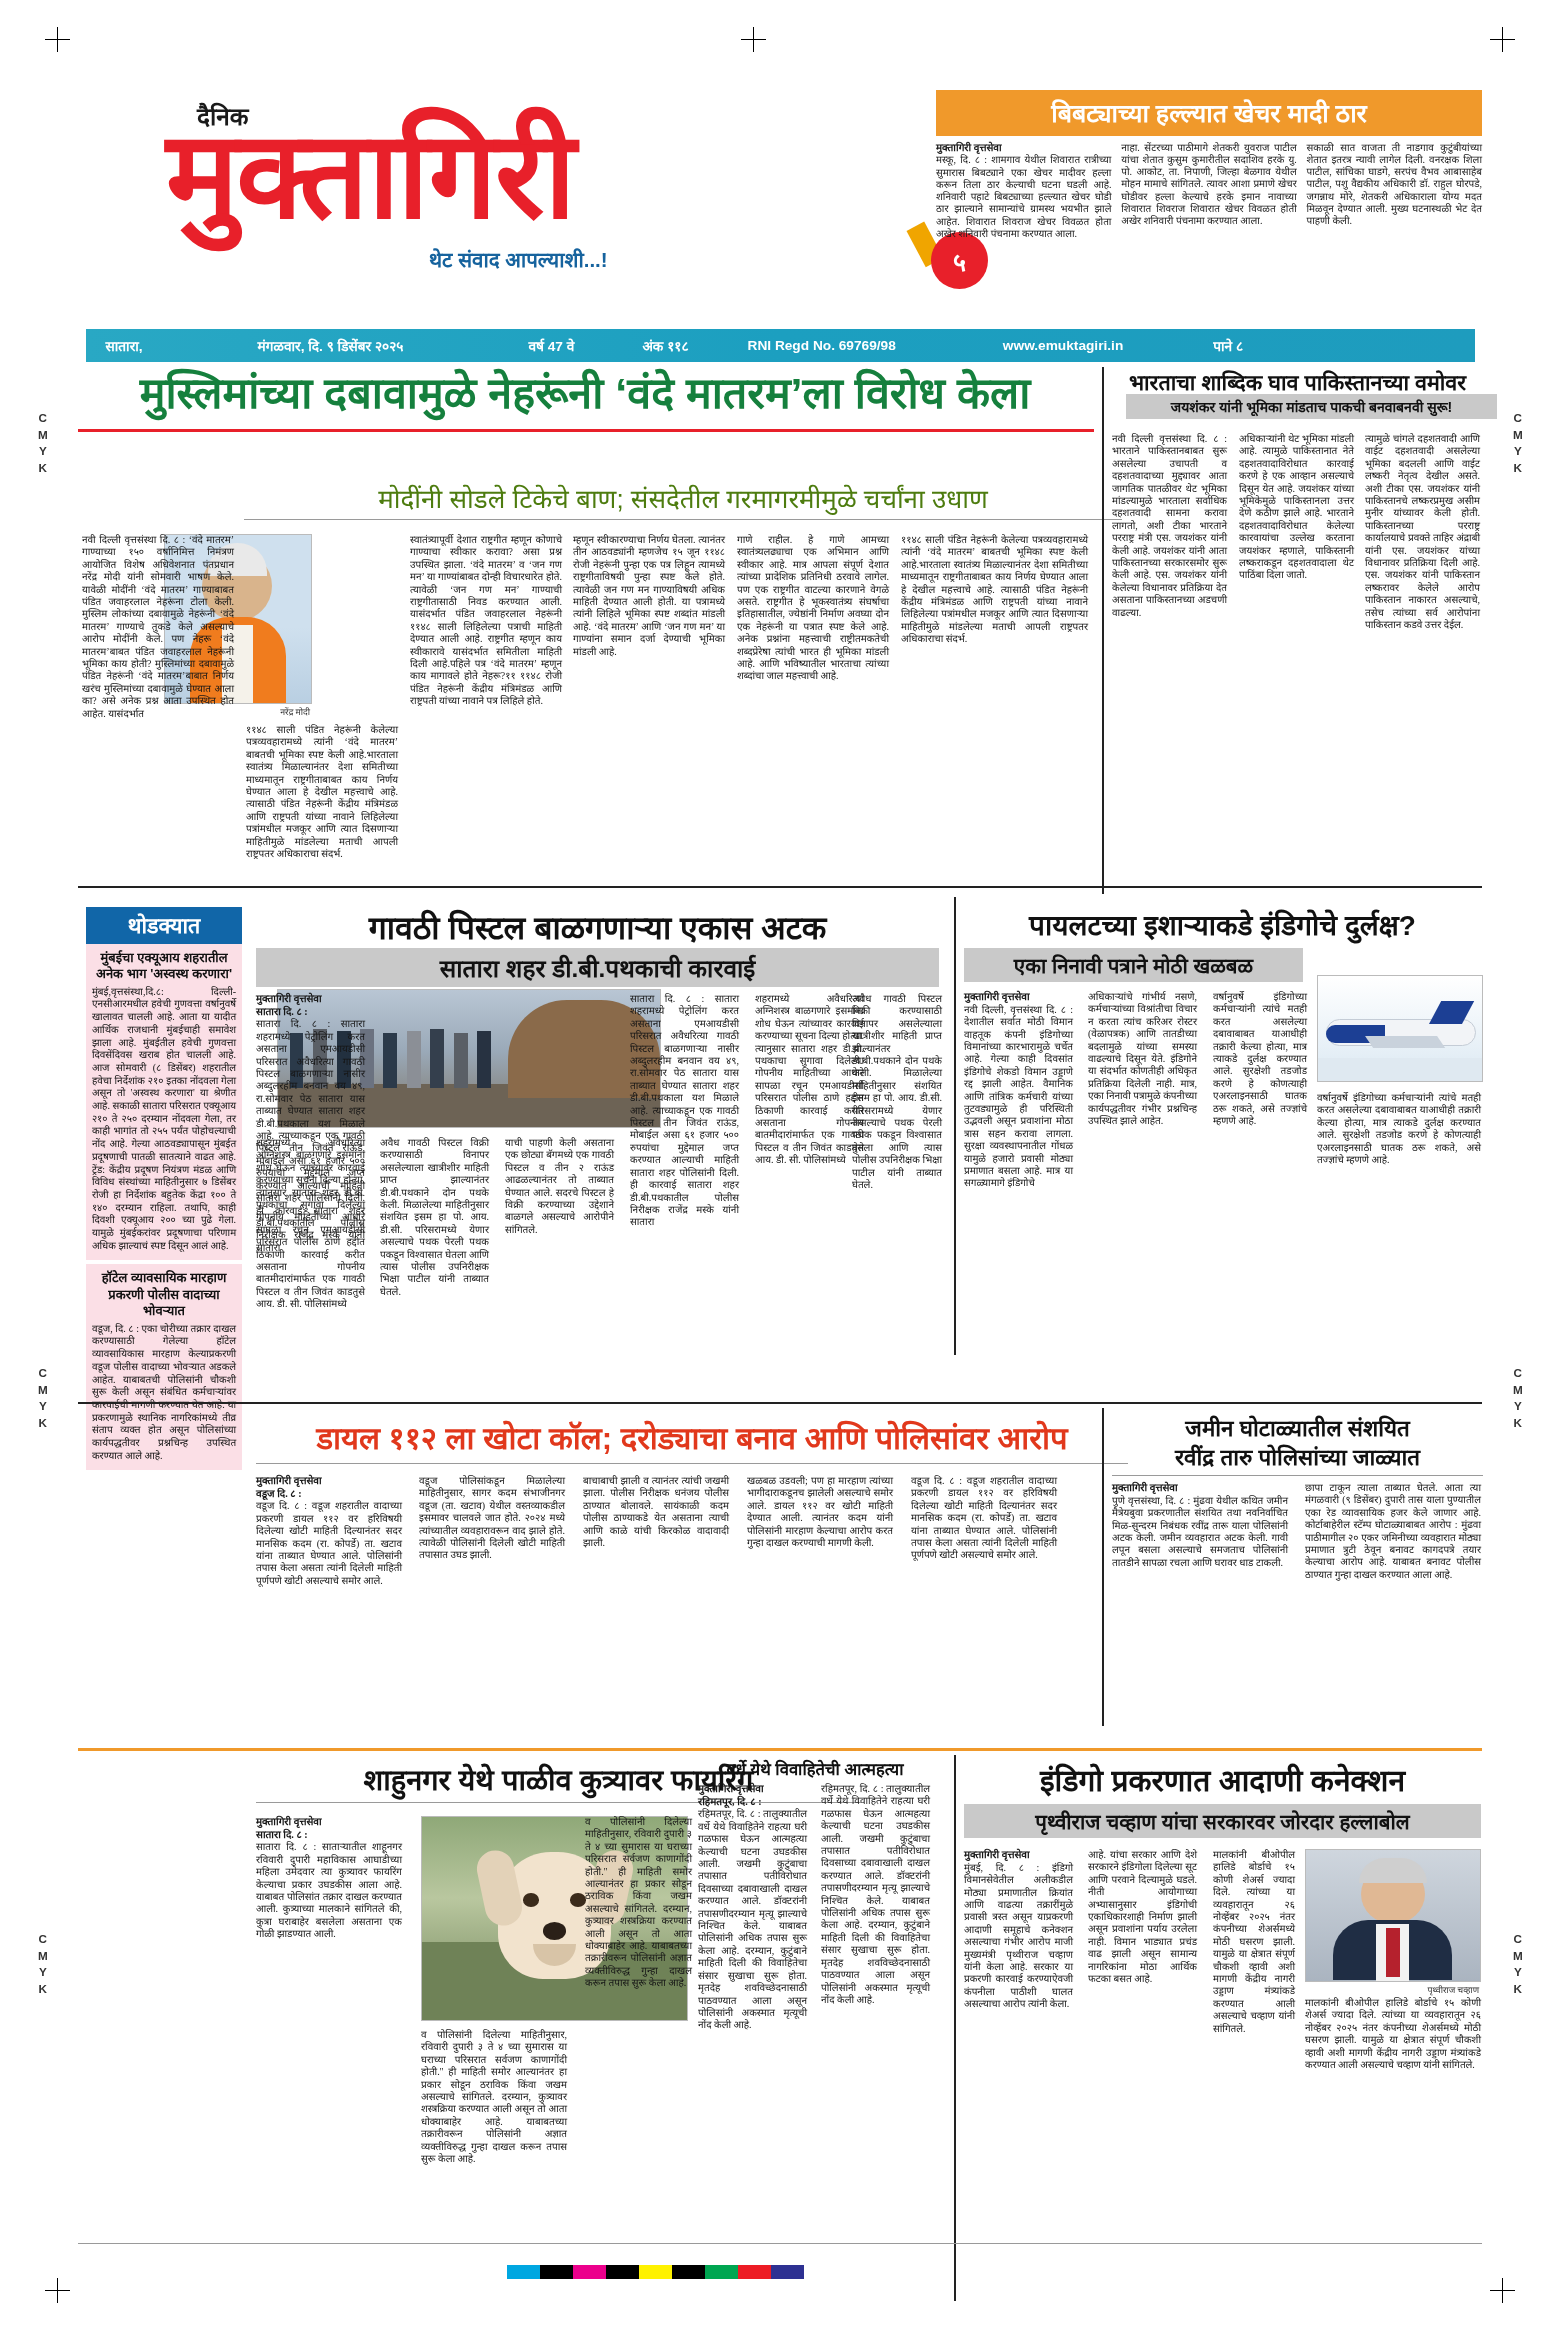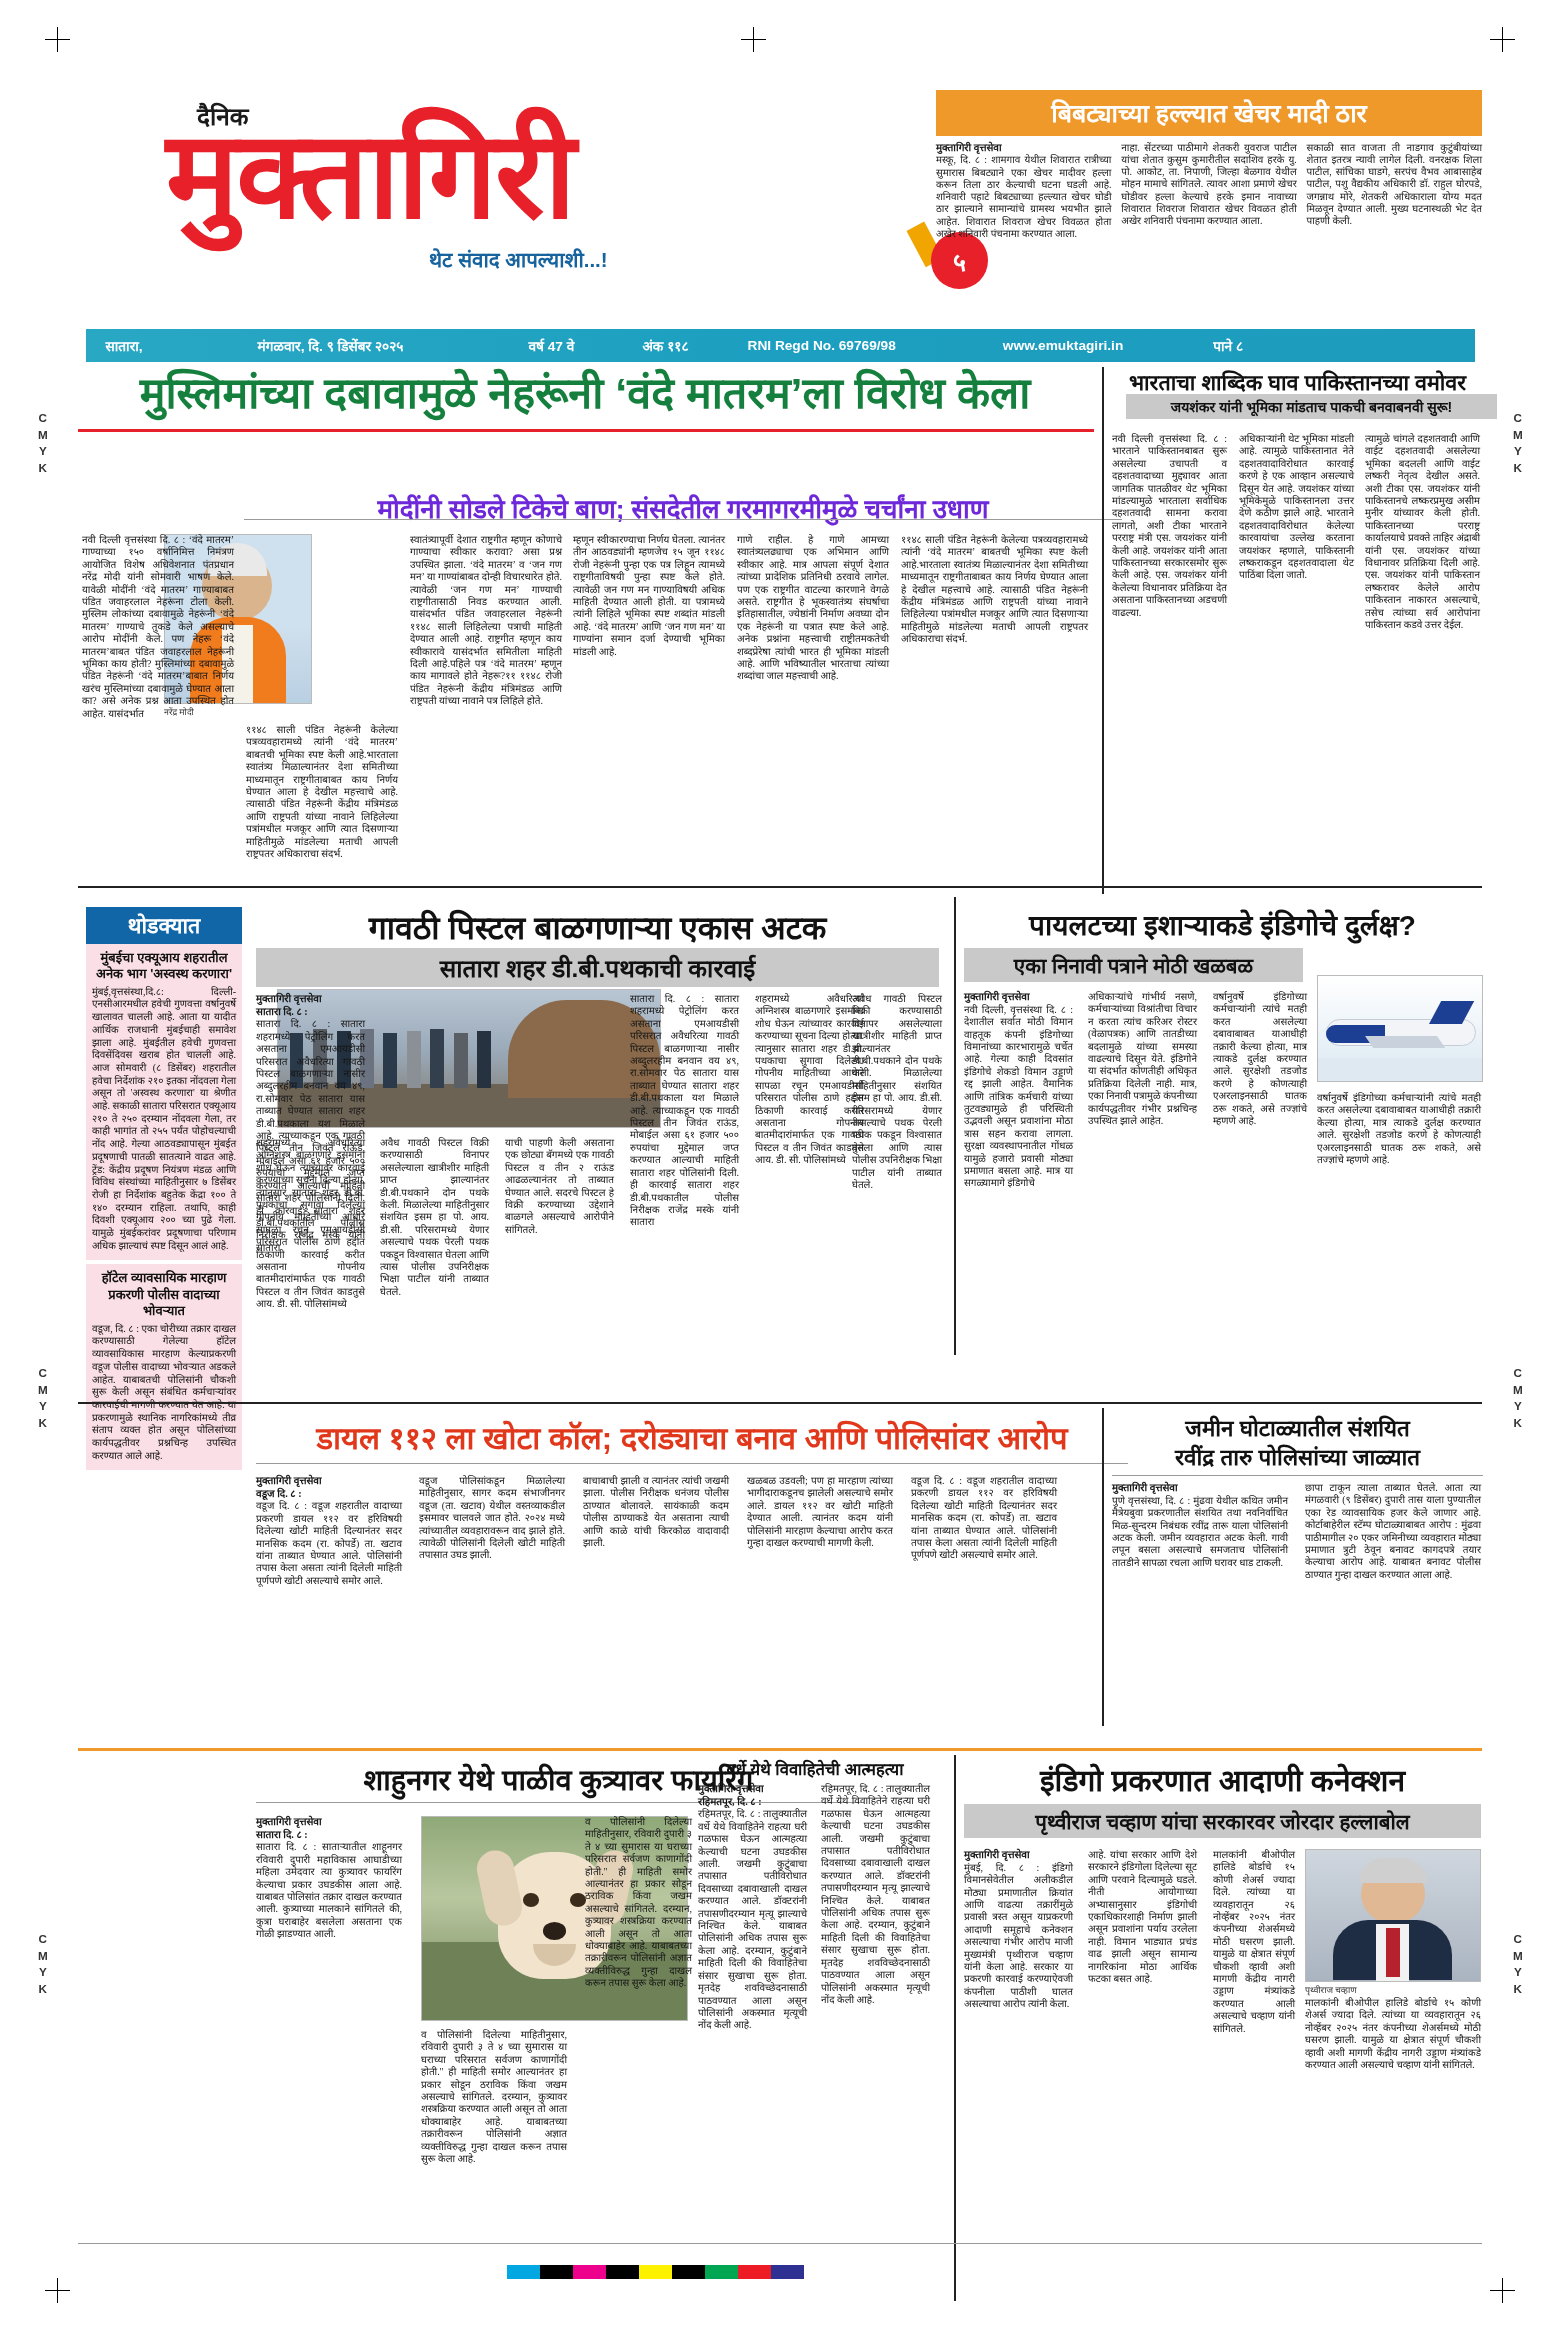--- a/index.html
+++ b/index.html
@@ -52,21 +52,21 @@
   .ib4{margin-left:68px;}
   .ib5{margin-left:59px;}
   .ib6{margin-left:107px;}
   .ib7{margin-left:90px;}
 
   
   .hl-main{position:absolute;left:78px;top:369px;width:1014px;text-align:center;
     font-family:"Liberation Sans",sans-serif;font-weight:bold;font-size:43px;
     line-height:49px;color:#15803d;}
   .hl-sub{position:absolute;left:244px;top:480px;width:878px;text-align:center;
-    font-family:"Liberation Sans",sans-serif;font-weight:bold;font-size:26px;color:#6d28d9;margin-top:10px;}
+    font-family:"Liberation Sans",sans-serif;font-weight:normal;font-size:26px;color:#4d7c0f;}
 
   .rule-red{position:absolute;background:#e8202a;}
   .rule-grey{position:absolute;background:#9a9a9a;}
   .rule-blk{position:absolute;background:#222;}
   .rule-orange{position:absolute;background:#f0992b;}
 
   
   .col{position:absolute;font-size:10px;line-height:12.4px;text-align:justify;color:#161616;}
 
   
@@ -92,21 +92,21 @@
     font-family:"Liberation Sans",sans-serif;font-weight:bold;color:#111;}
 
   
   .photo{position:absolute;overflow:hidden;border:1px solid #bbb;}
   .ph-modi{background:linear-gradient(#cfe0ee 0%,#cfe0ee 55%,#b9cfe2 100%);}
   .ph-group{background:linear-gradient(#b9c6d4 0%,#9aa9b8 45%,#7d7466 100%);}
   .ph-plane{background:linear-gradient(#ffffff 0%,#eaf2f8 60%,#dbe8f2 100%);}
   .ph-dog{background:linear-gradient(#8fa878 0%,#b9c79f 40%,#6f8257 100%);}
   .ph-man{background:linear-gradient(#d9dde2 0%,#c3c9d2 100%);}
 
-  .cap{position:absolute;font-size:8.8px;color:#333;text-align:left;}
+  .cap{position:absolute;font-size:8.8px;color:#333;text-align:right;}
 </style>
 </head>
 <body>
 
 <div class="page">
 
   <div class="regmark" style="left:45px;top:27px;"></div>
   <div class="regmark" style="left:741px;top:27px;"></div>
   <div class="regmark" style="left:1490px;top:27px;"></div>
   <div class="regmark" style="left:45px;top:2278px;"></div>

